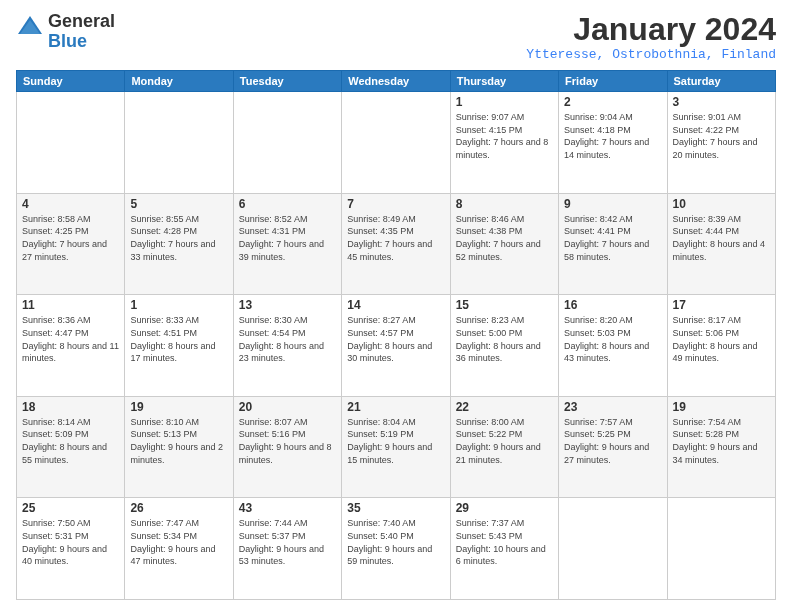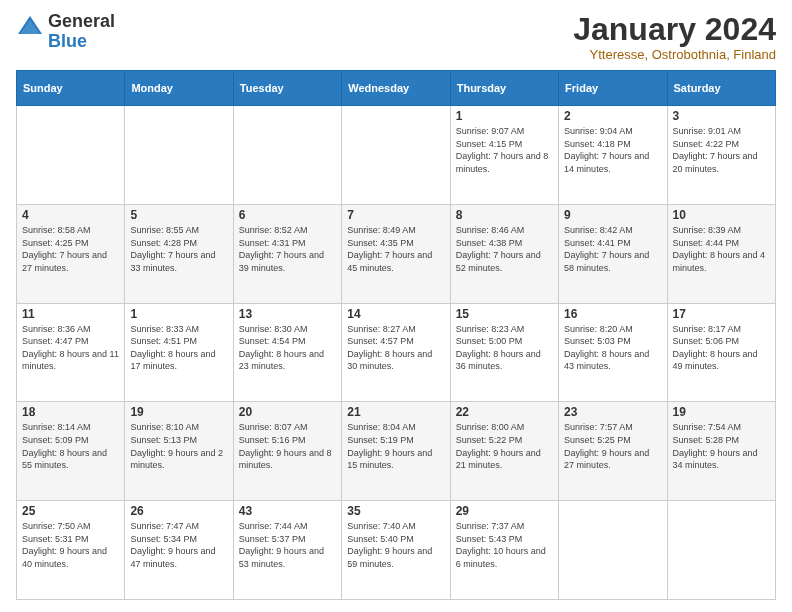--- a/index.html
+++ b/index.html
@@ -43,36 +43,37 @@
       text-align: right;
     }
     .month-title {
       font-size: 32px;
       font-weight: bold;
       color: #333;
       line-height: 1.1;
     }
     .location {
       font-size: 13px;
-      color: #a16207;
+      color: #3b82f6;
+      font-family: Liberation Mono, monospace;
     }
     .calendar {
       flex: 1;
       border: 1px solid #ccc;
       border-collapse: collapse;
       width: 100%;
       table-layout: fixed;
     }
     .calendar th {
       background-color: #2a7abf;
       color: #fff;
       font-size: 11px;
       font-weight: bold;
       text-align: left;
-      padding: 11px 6px;
+      padding: 4px 6px;
       border: 1px solid #1a6aaf;
     }
     .calendar td {
       border: 1px solid #ccc;
       vertical-align: top;
       padding: 3px 5px;
       font-size: 9px;
       color: #333;
       height: 88px;
       background: #fff;

